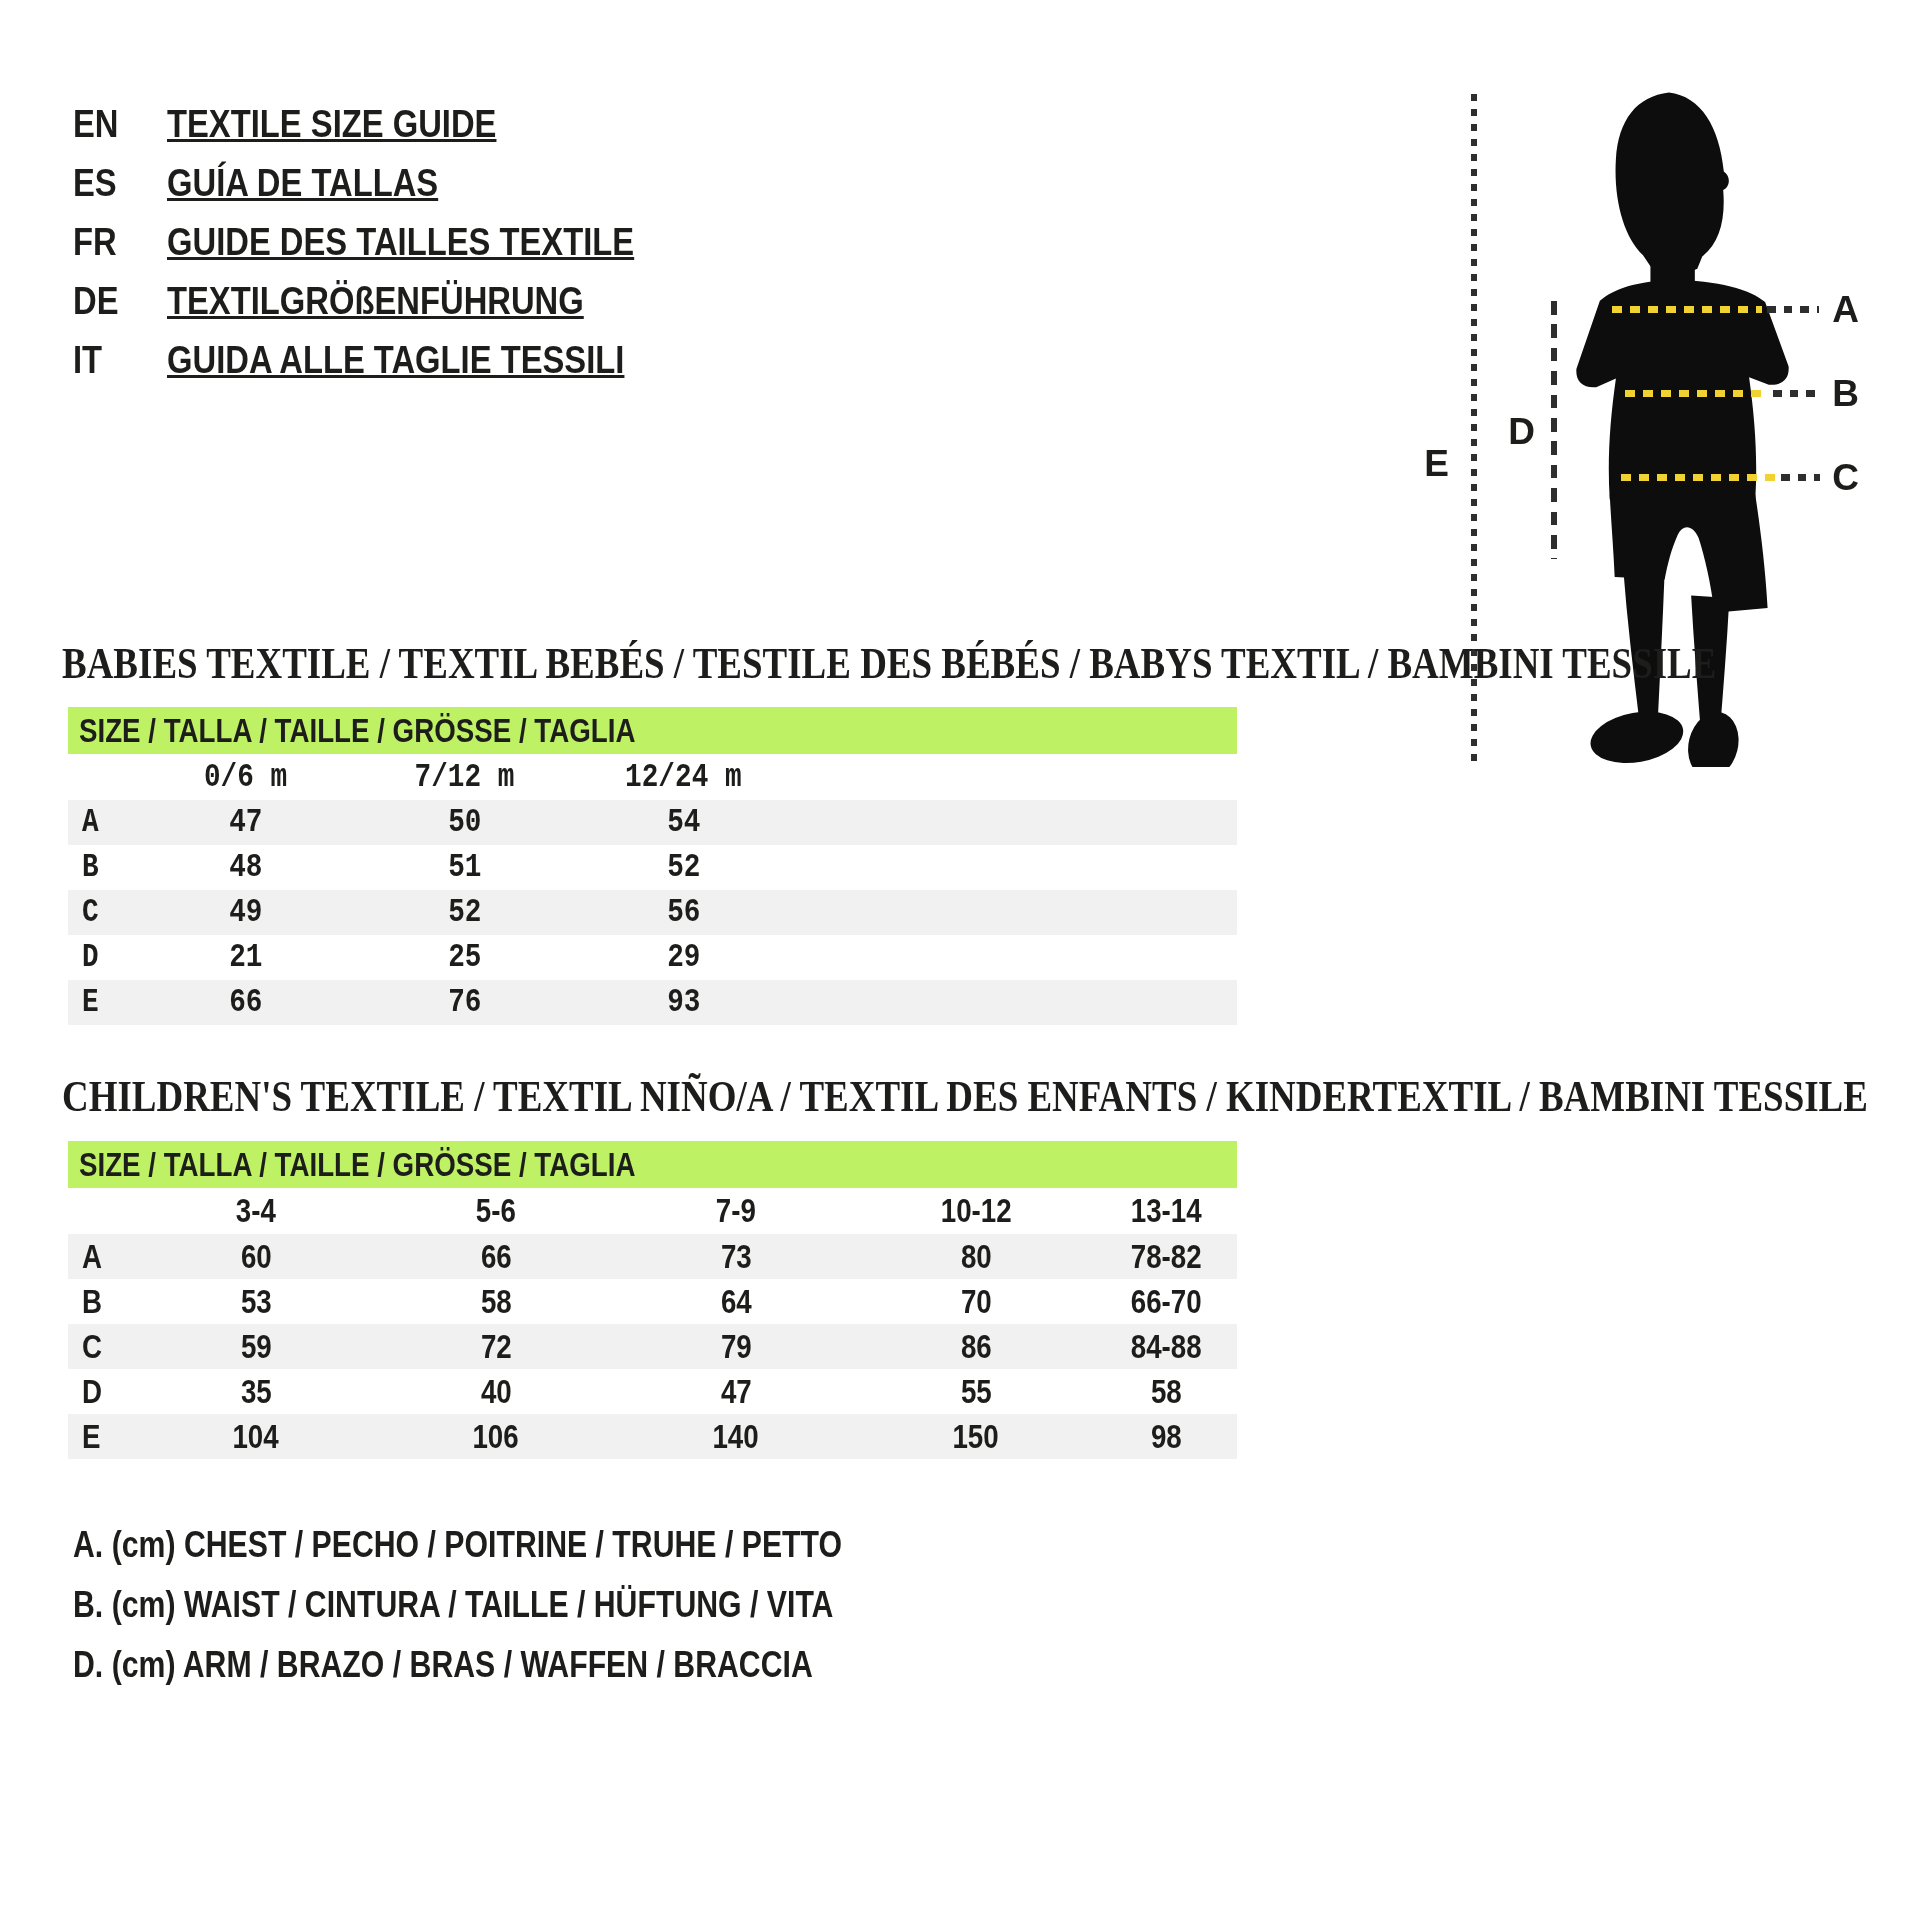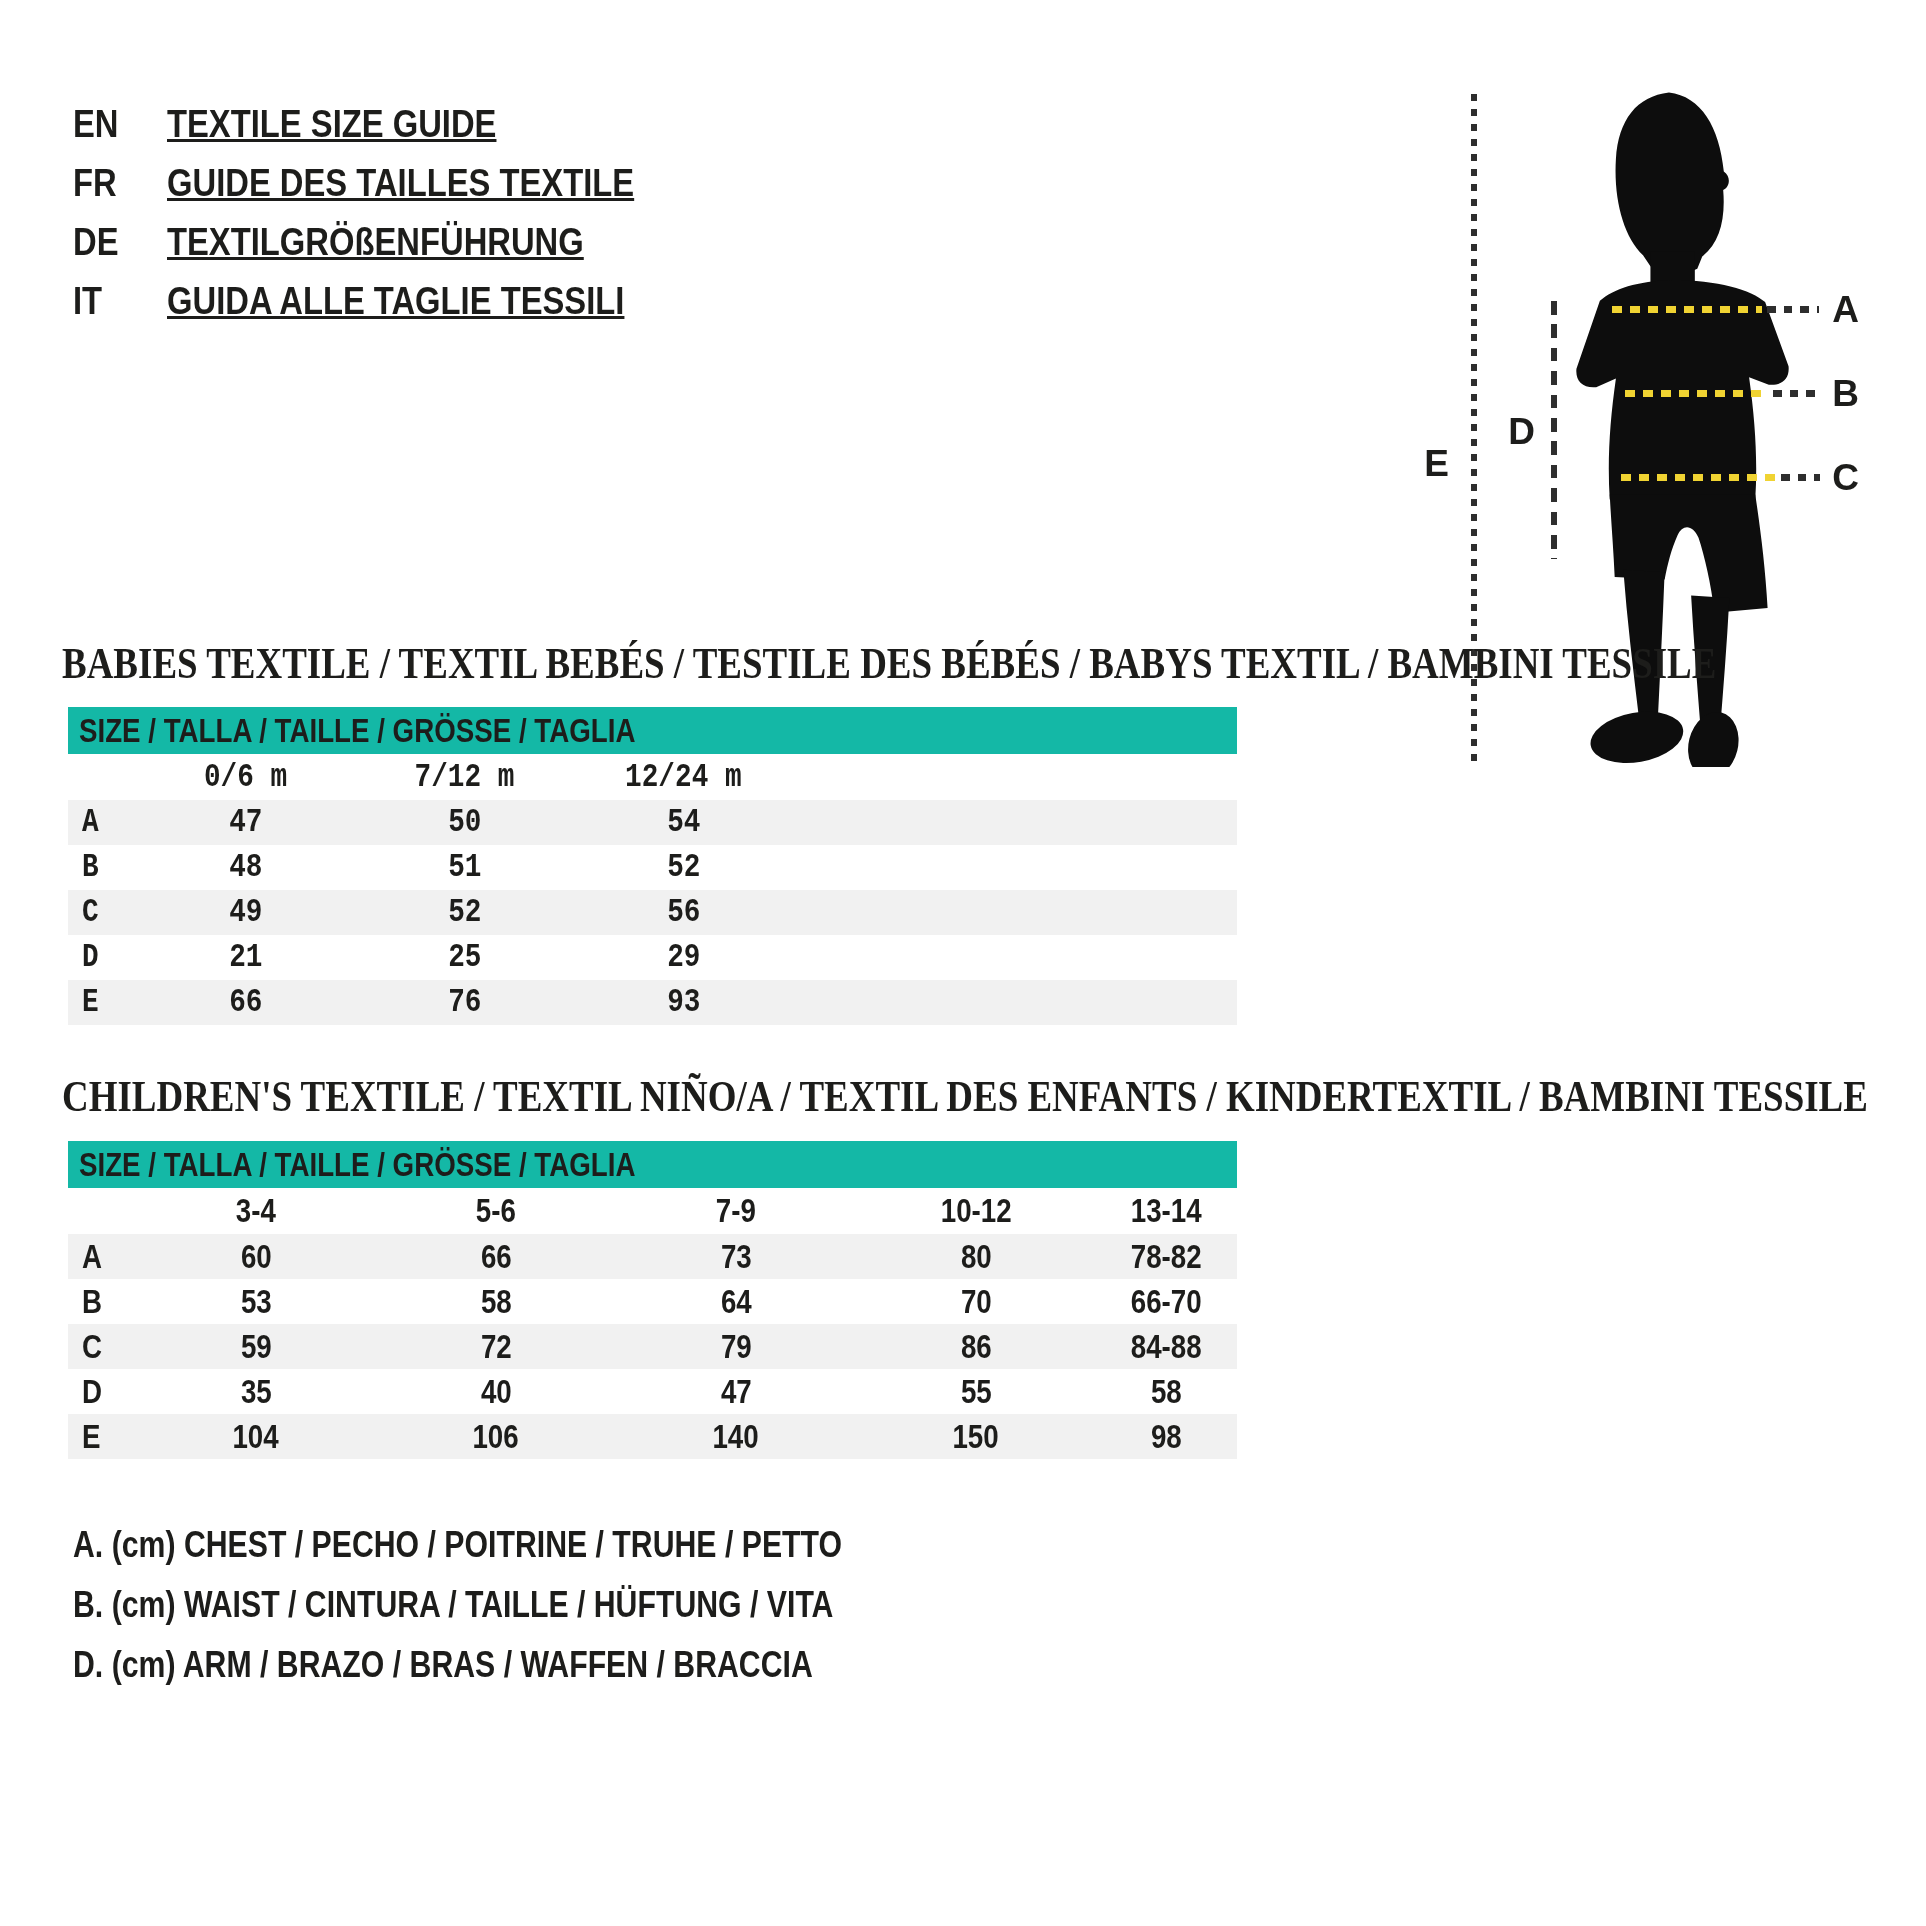--- a/index.html
+++ b/index.html
@@ -18,21 +18,21 @@
   .lang-code { width:94px; }
   
   .heading { position:absolute; left:62px; font-size:44px; line-height:43px;font-family:Liberation Serif, serif; }
   .heading-babies { top:642px; }
   .heading-children { top:1075px; }
 
   
   .table { position:absolute; left:68px; width:1169px; }
   .table-babies { top:707px; }
   .table-children { top:1141px; }
-  .sizebar { height:47px; background:#14b8a6; display:flex; align-items:center; padding-left:11px; box-sizing:border-box; font-size:33px; }
+  .sizebar { height:47px; background:#bef264; display:flex; align-items:center; padding-left:11px; box-sizing:border-box; font-size:33px; }
   .trow { height:45px; display:grid; align-items:center; font-size:33px; }
   .trow.head { height:46px; }
   .grid-b { grid-template-columns:68px 219px 219px 219px 1fr;font-family:Liberation Mono, monospace; }
   .grid-c { grid-template-columns:68px 240px 240px 240px 240px 1fr; }
   .stripe { background:#f1f1f1; }
   .rl { padding-left:13.6px; text-align:left; }
   .cell { text-align:center; }
 
   
   .legend { position:absolute; left:73px; top:1515px; }
@@ -50,20 +50,24 @@
 </style>
 </head>
 <body>
 
 <div class="page">
 
   <div class="langs">
     <div class="lang-row">
       <span class="lang-code"><span class="cx">EN</span></span>
       <span class="cx">TEXTILE SIZE GUIDE</span>
+    </div>
+    <div class="lang-row">
+      <span class="lang-code"><span class="cx">ES</span></span>
+      <span class="cx">GUÍA DE TALLAS</span>
     </div>
     <div class="lang-row">
       <span class="lang-code"><span class="cx">FR</span></span>
       <span class="cx">GUIDE DES TAILLES TEXTILE</span>
     </div>
     <div class="lang-row">
       <span class="lang-code"><span class="cx">DE</span></span>
       <span class="cx">TEXTILGRÖßENFÜHRUNG</span>
     </div>
     <div class="lang-row">

